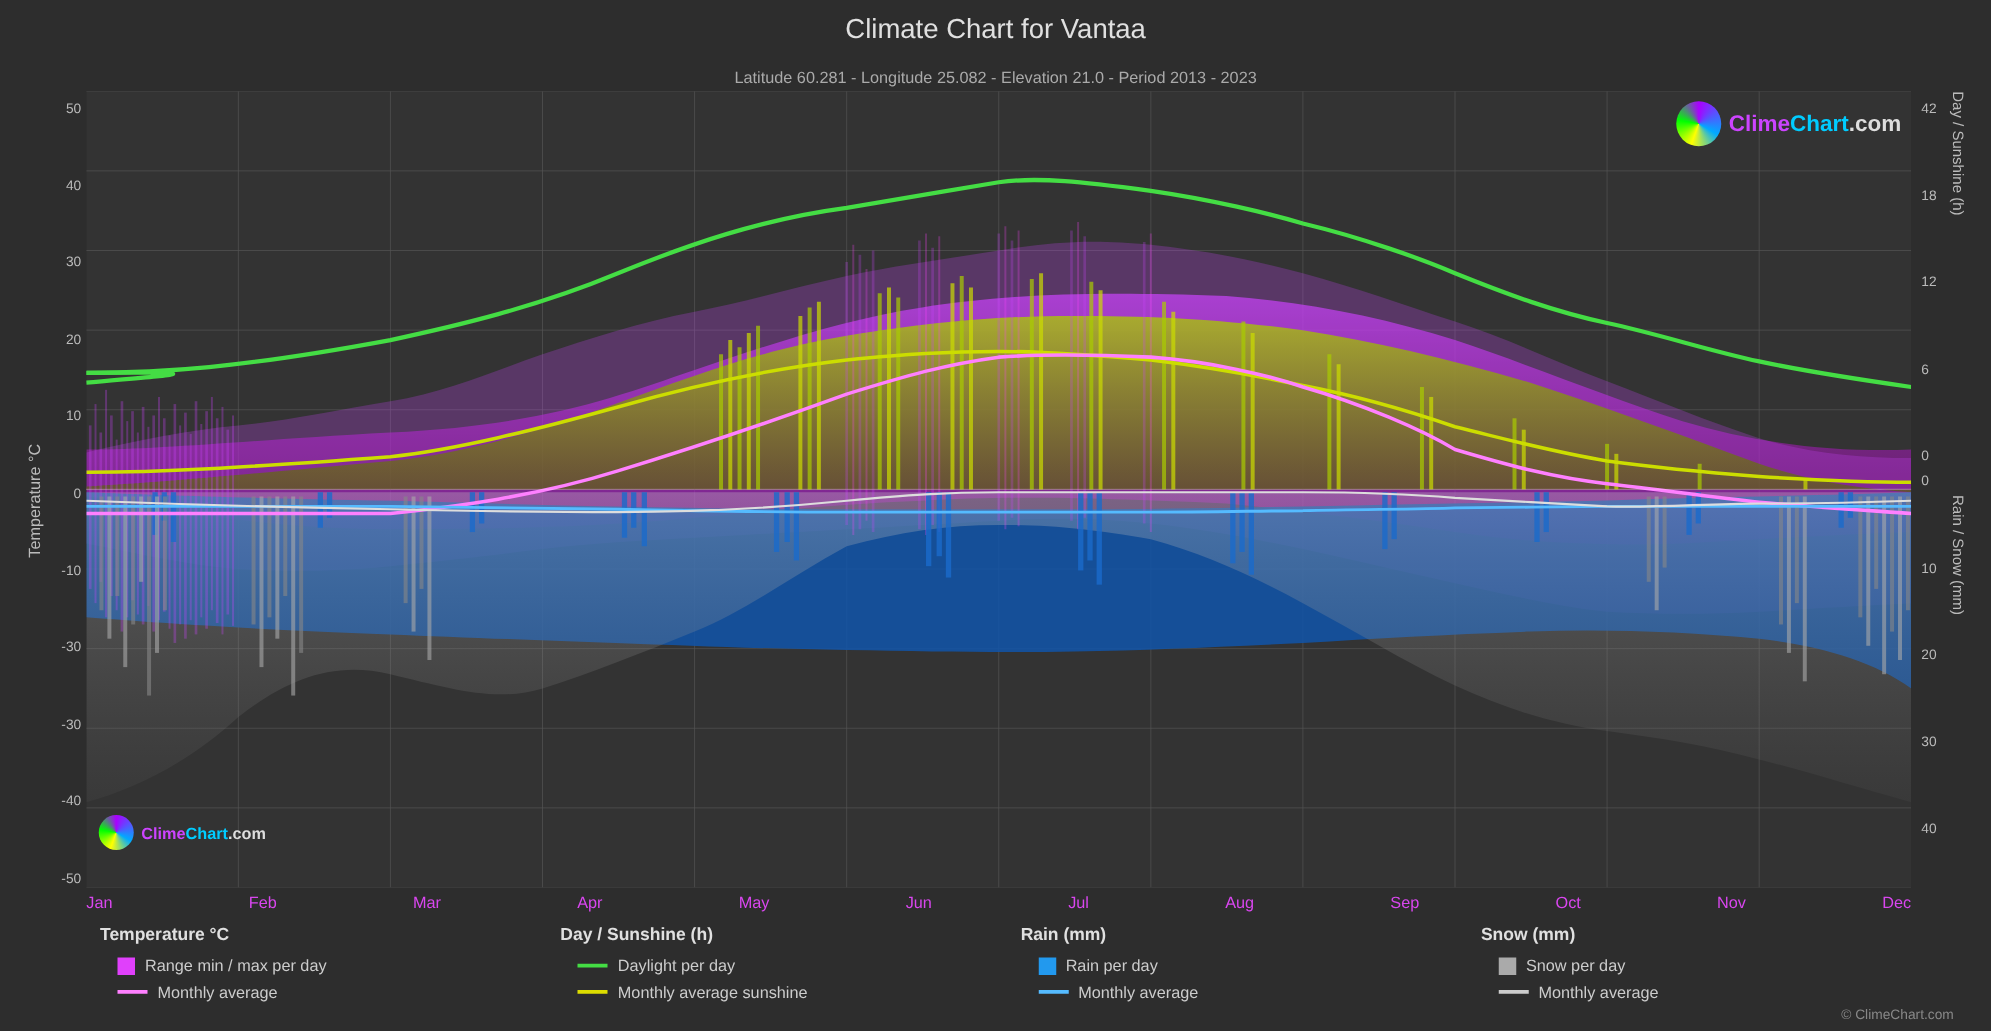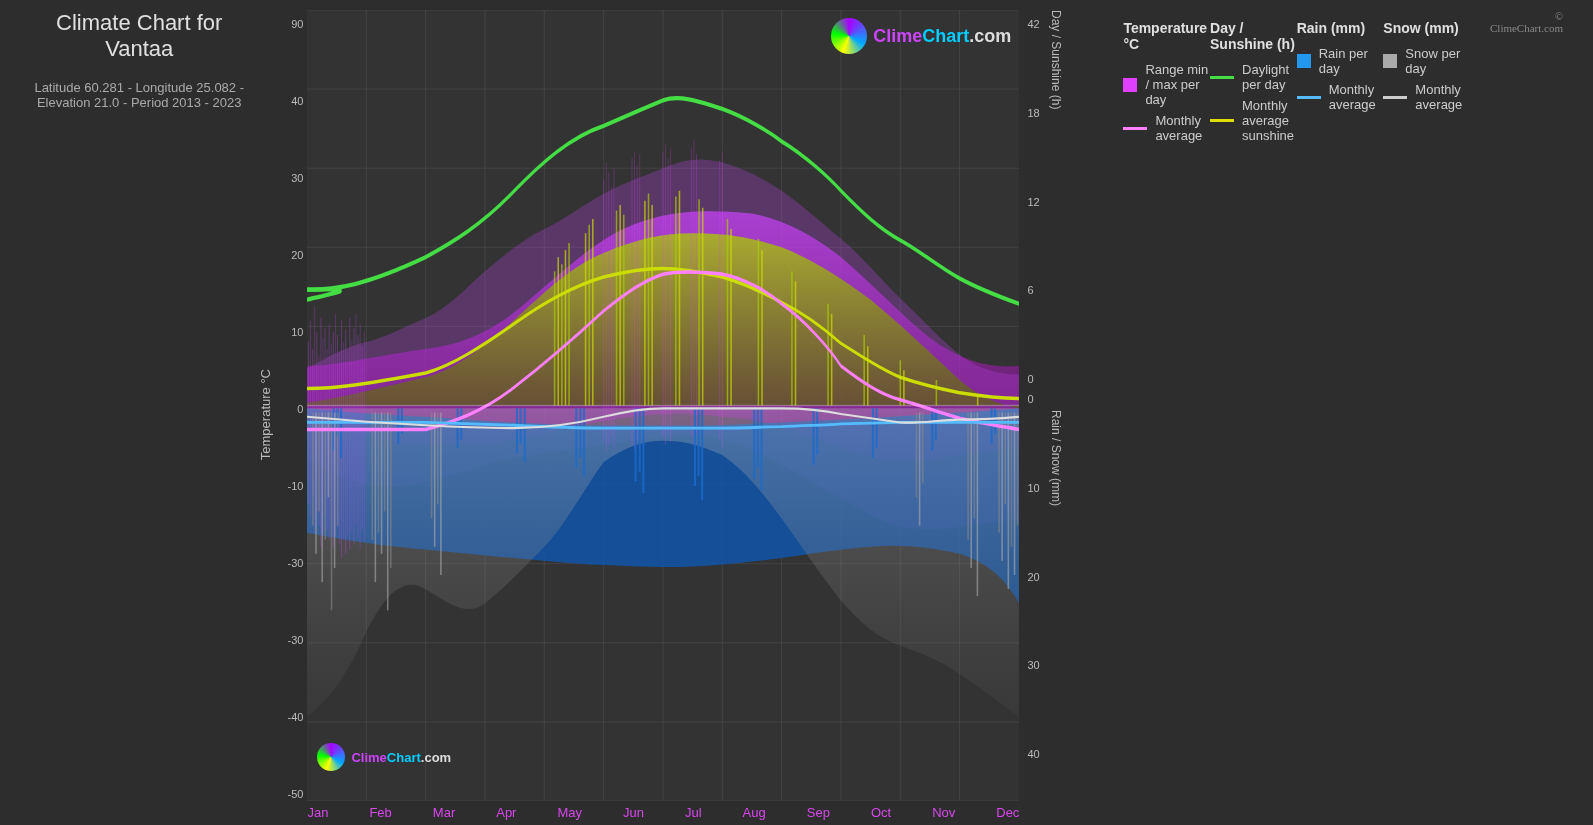--- a/index.html
+++ b/index.html
@@ -10,21 +10,21 @@
       width: 1593px;
       height: 825px;
       overflow: hidden;
     }
 
     .page-wrapper {
       width: 1593px;
       height: 825px;
       background: #2d2d2d;
       display: flex;
-      flex-direction: row;
+      flex-direction: column;
       padding: 10px 20px 5px 20px;
     }
 
     .chart-header {
       text-align: center;
       margin-bottom: 4px;
     }
 
     .chart-title {
       color: #e0e0e0;
@@ -88,41 +88,41 @@
       font-weight: bold;
       margin-bottom: 4px;
     }
 
     .legend-item {
       display: flex;
       align-items: center;
       gap: 8px;
       font-size: 13px;
       color: #ccc;
+      margin-left: 14px;
     }
 
     .legend-swatch-box {
       width: 14px;
       height: 14px;
       flex-shrink: 0;
     }
 
     .legend-swatch-line {
       width: 24px;
       height: 3px;
       flex-shrink: 0;
     }
 
     .copyright {
       text-align: right;
       font-size: 11px;
       color: #888;
       padding-right: 10px;
       padding-bottom: 2px;
-      font-family: Liberation Serif, serif;
     }
 
     .watermark-top-right {
       position: absolute;
       top: 8px;
       right: 8px;
       display: flex;
       align-items: center;
       gap: 6px;
     }
@@ -162,21 +162,21 @@
   <div class="chart-header">
     <div class="chart-title">Climate Chart for Vantaa</div>
     <div class="chart-subtitle">Latitude 60.281 - Longitude 25.082 - Elevation 21.0 - Period 2013 - 2023</div>
   </div>
 
   <div style="display:flex; flex:1; position:relative; min-height:0;">
 
     <div style="display:flex; align-items:stretch; position:relative;">
       <div class="y-label-vertical" style="margin-right:4px; align-self:center; font-size:13px;">Temperature °C</div>
       <div style="display:flex; flex-direction:column; justify-content:space-between; align-items:flex-end; padding: 8px 4px 20px 0; min-width:30px;">
-        <span class="axis-tick">90</span>
+        <span class="axis-tick">50</span>
         <span class="axis-tick">40</span>
         <span class="axis-tick">30</span>
         <span class="axis-tick">20</span>
         <span class="axis-tick">10</span>
         <span class="axis-tick">0</span>
         <span class="axis-tick">-10</span>
         <span class="axis-tick">-30</span>
         <span class="axis-tick">-30</span>
         <span class="axis-tick">-40</span>
         <span class="axis-tick">-50</span>

